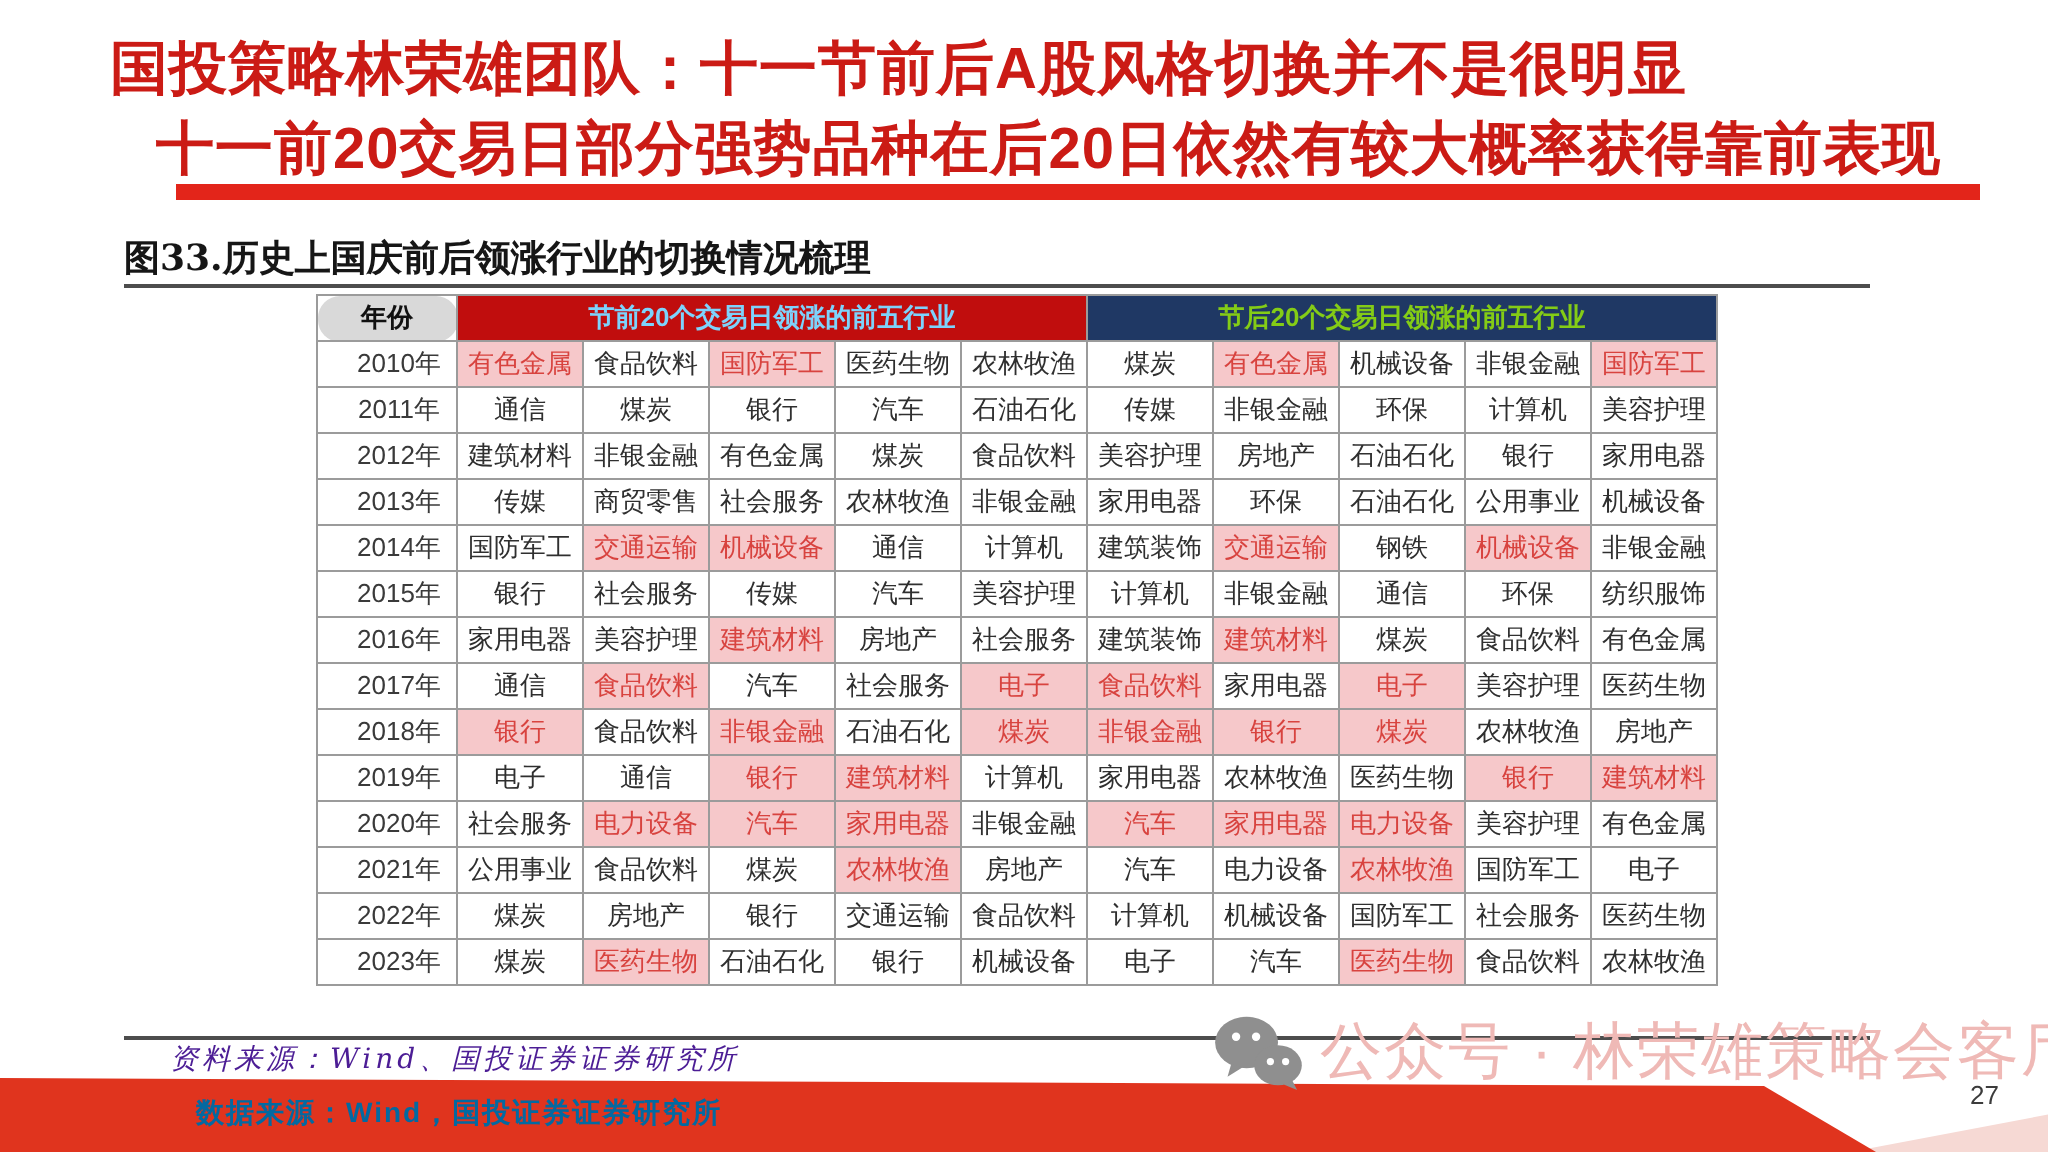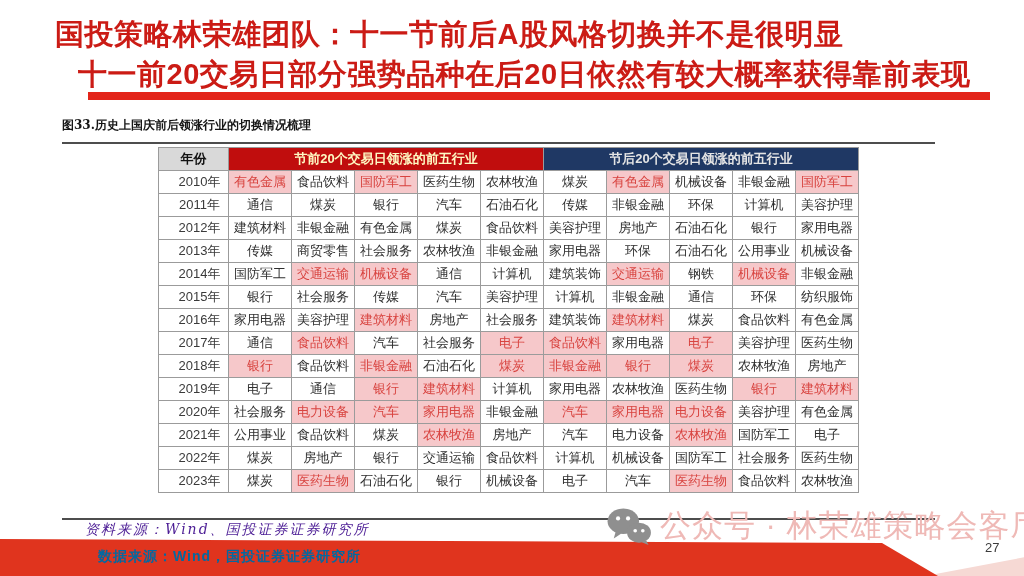--- a/index.html
+++ b/index.html
@@ -8,35 +8,35 @@
     font-family:"Liberation Sans",sans-serif;overflow:hidden;margin:0 auto;
   }
   
   .title-line{position:absolute;font-weight:bold;color:var(--title_red,#cb1b15);
     font-size:29px;letter-spacing:0.5px;white-space:nowrap;}
   .title-line1{left:55px;top:15px;text-align:center;}
   .title-line2{left:78px;top:55px;}
   .title-underline{position:absolute;left:88px;top:92px;width:902px;height:8px;
     background:var(--underline_red,#e3251a);}
   
-  .figure-title{position:absolute;left:62px;top:117px;font-size:12px;font-weight:bold;
+  .figure-title{position:absolute;left:62px;top:117px;font-size:18px;font-weight:bold;
     color:#161616;font-family:"DejaVu Serif","Liberation Serif",serif;white-space:nowrap;}
   .rule{position:absolute;left:62px;width:873px;height:2px;background:var(--rule_dark,#4d4d4d);}
   .rule-top{top:142px;}
   .rule-bottom{top:518px;}
   
   .industry-table{position:absolute;left:158px;top:147px;width:700px;
     border-collapse:collapse;table-layout:fixed;font-size:13px;}
   .industry-table th,.industry-table td{
     border:1px solid var(--border_gray,#9b9b9b);height:22px;padding:0;
     text-align:center;vertical-align:middle;white-space:nowrap;overflow:hidden;}
   .industry-table th{font-weight:bold;}
-  th.year-h{background:var(--year_header_bg,#d9d9d9);color:#111;}
-  th.pre-h{background:var(--header_red,#c00d0d);color:#fef9c3;}
-  th.post-h{background:var(--header_blue,#1f3864);color:#e5e5e5;margin-left:40px;}
+  th.year-h{background:var(--year_header_bg,#d9d9d9);color:#111;border-radius:11px;}
+  th.pre-h{background:var(--header_red,#c00d0d);color:#7dd3fc;}
+  th.post-h{background:var(--header_blue,#1f3864);color:#84cc16;margin-left:40px;}
   .industry-table td{color:#2f2f2f;background:#fff;}
   .industry-table td.year{color:#3a3a3a;padding-left:12px;}
   .industry-table td.hl{background:var(--highlight_bg,#f6c8ca);color:var(--highlight_text,#d8433f);}
   
   .source-note{position:absolute;left:85px;top:521px;font-size:14px;font-style:italic;
     color:#4c1d95;font-family:"DejaVu Serif","Liberation Serif",serif;letter-spacing:2px;text-align:center;}
   
   .footer-red{position:absolute;left:0;top:537px;width:940px;height:39px;
     background:var(--footer_red,#e0341e);
     clip-path:polygon(0 2px,882px 6px,938px 100%,0 100%);z-index:2;}

